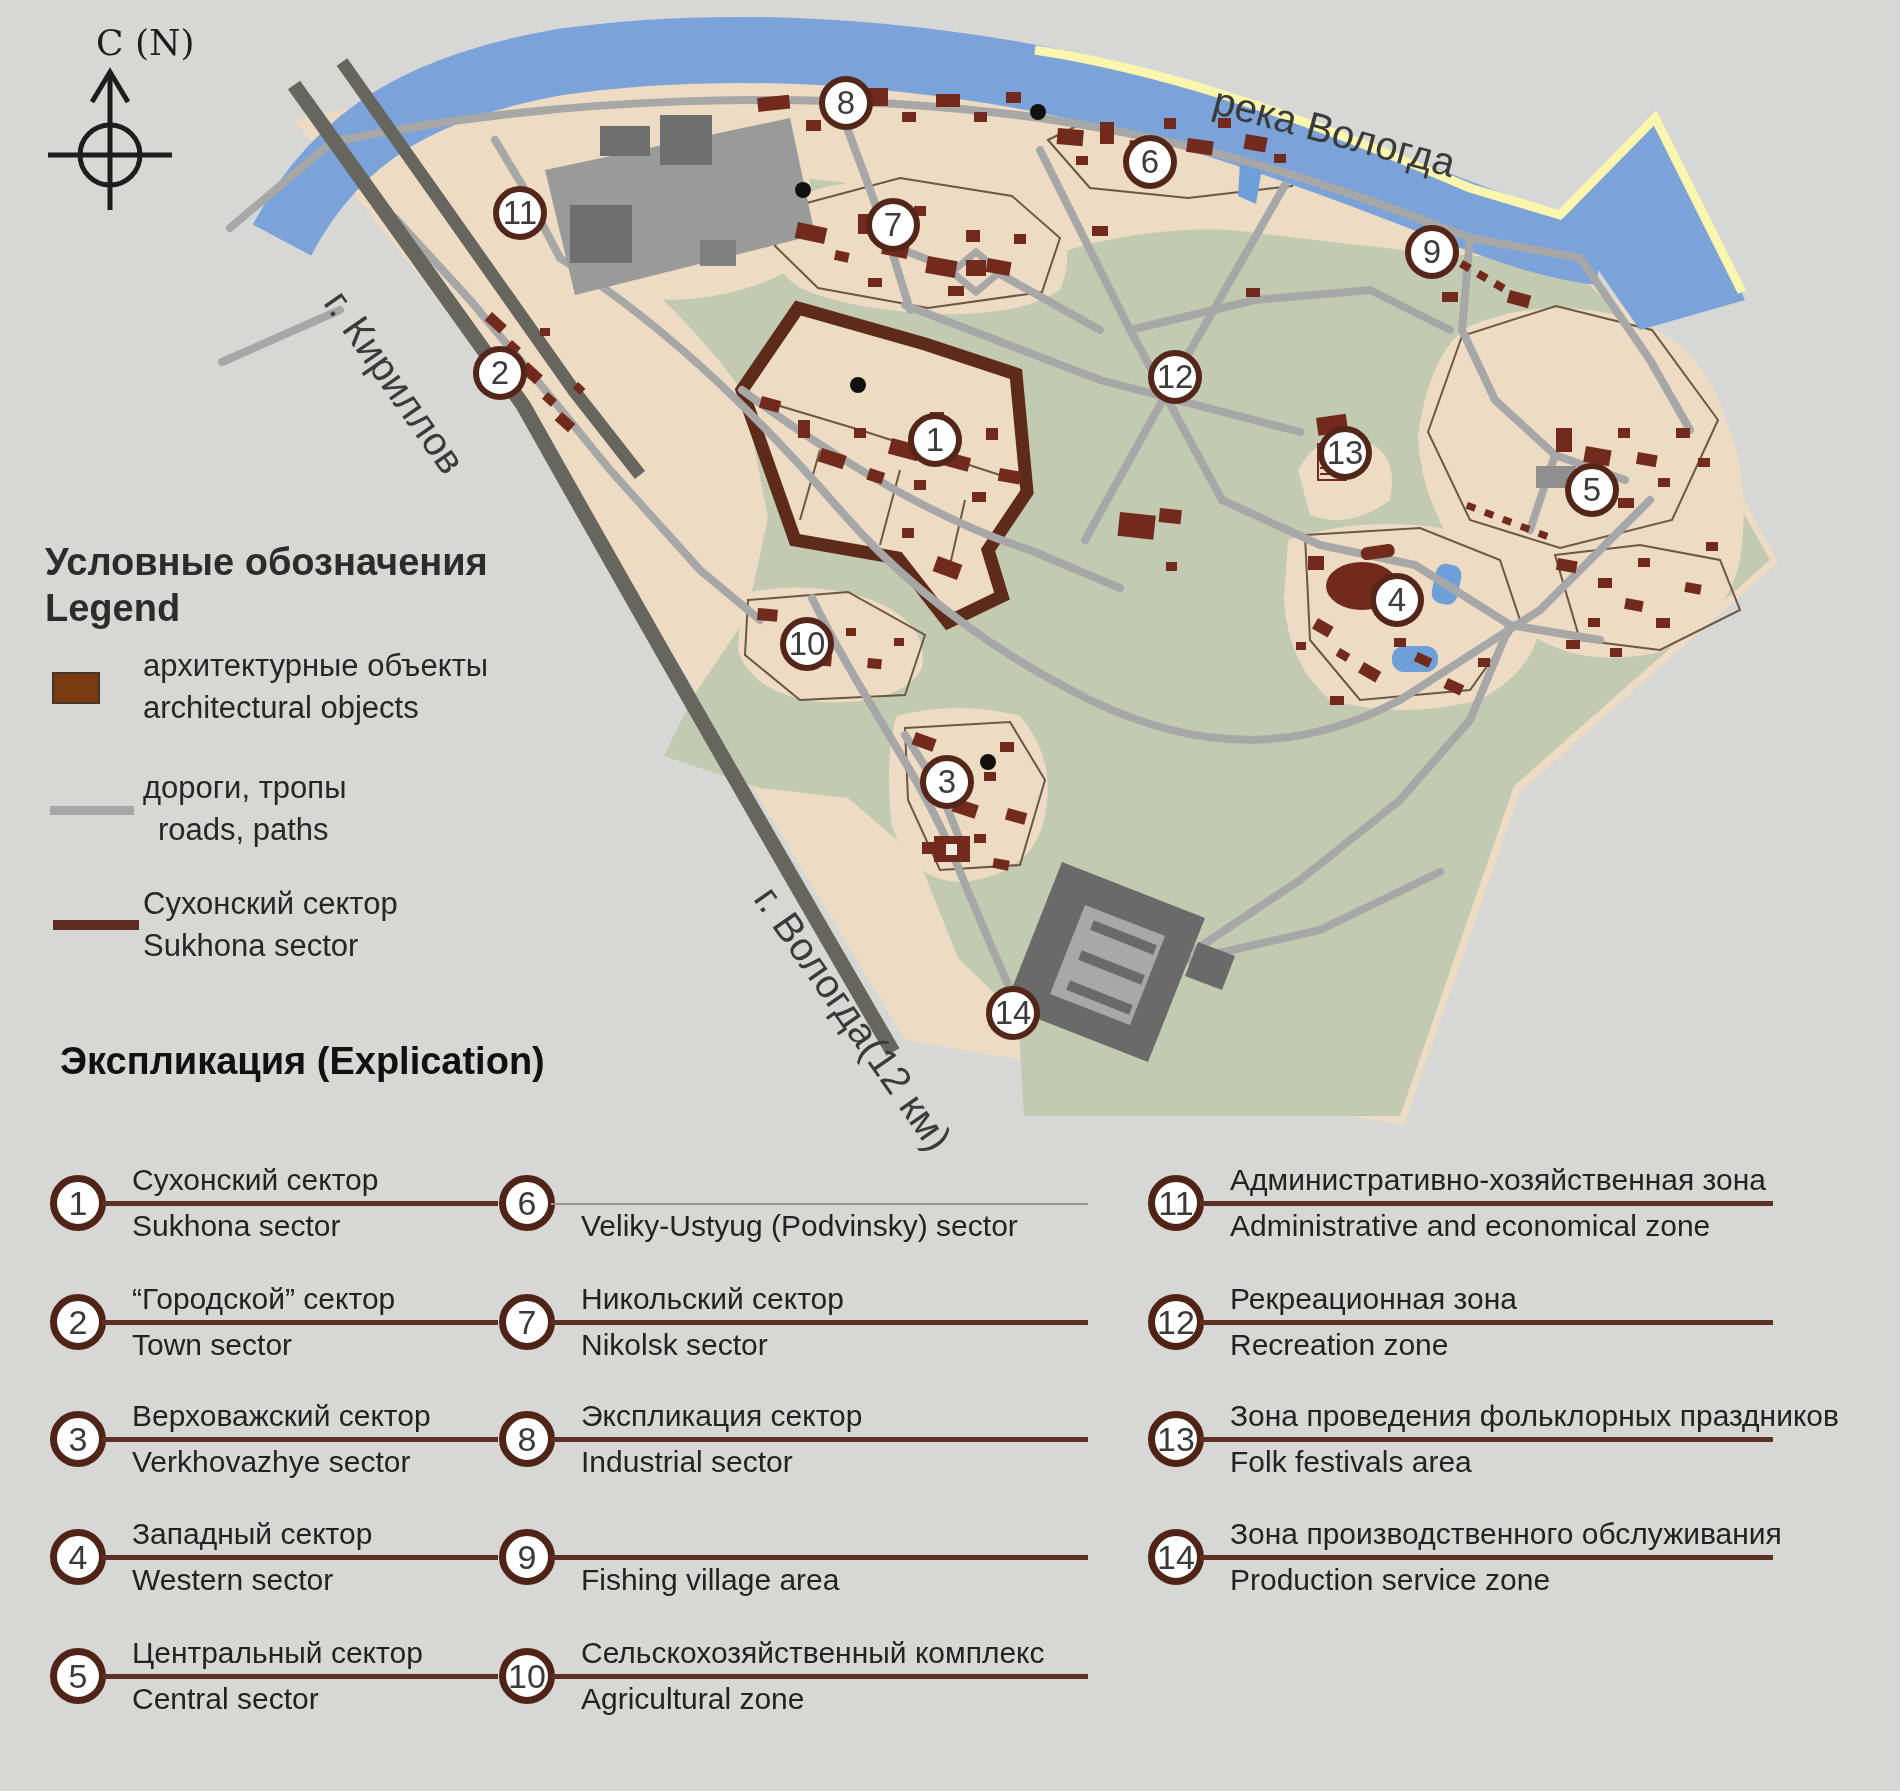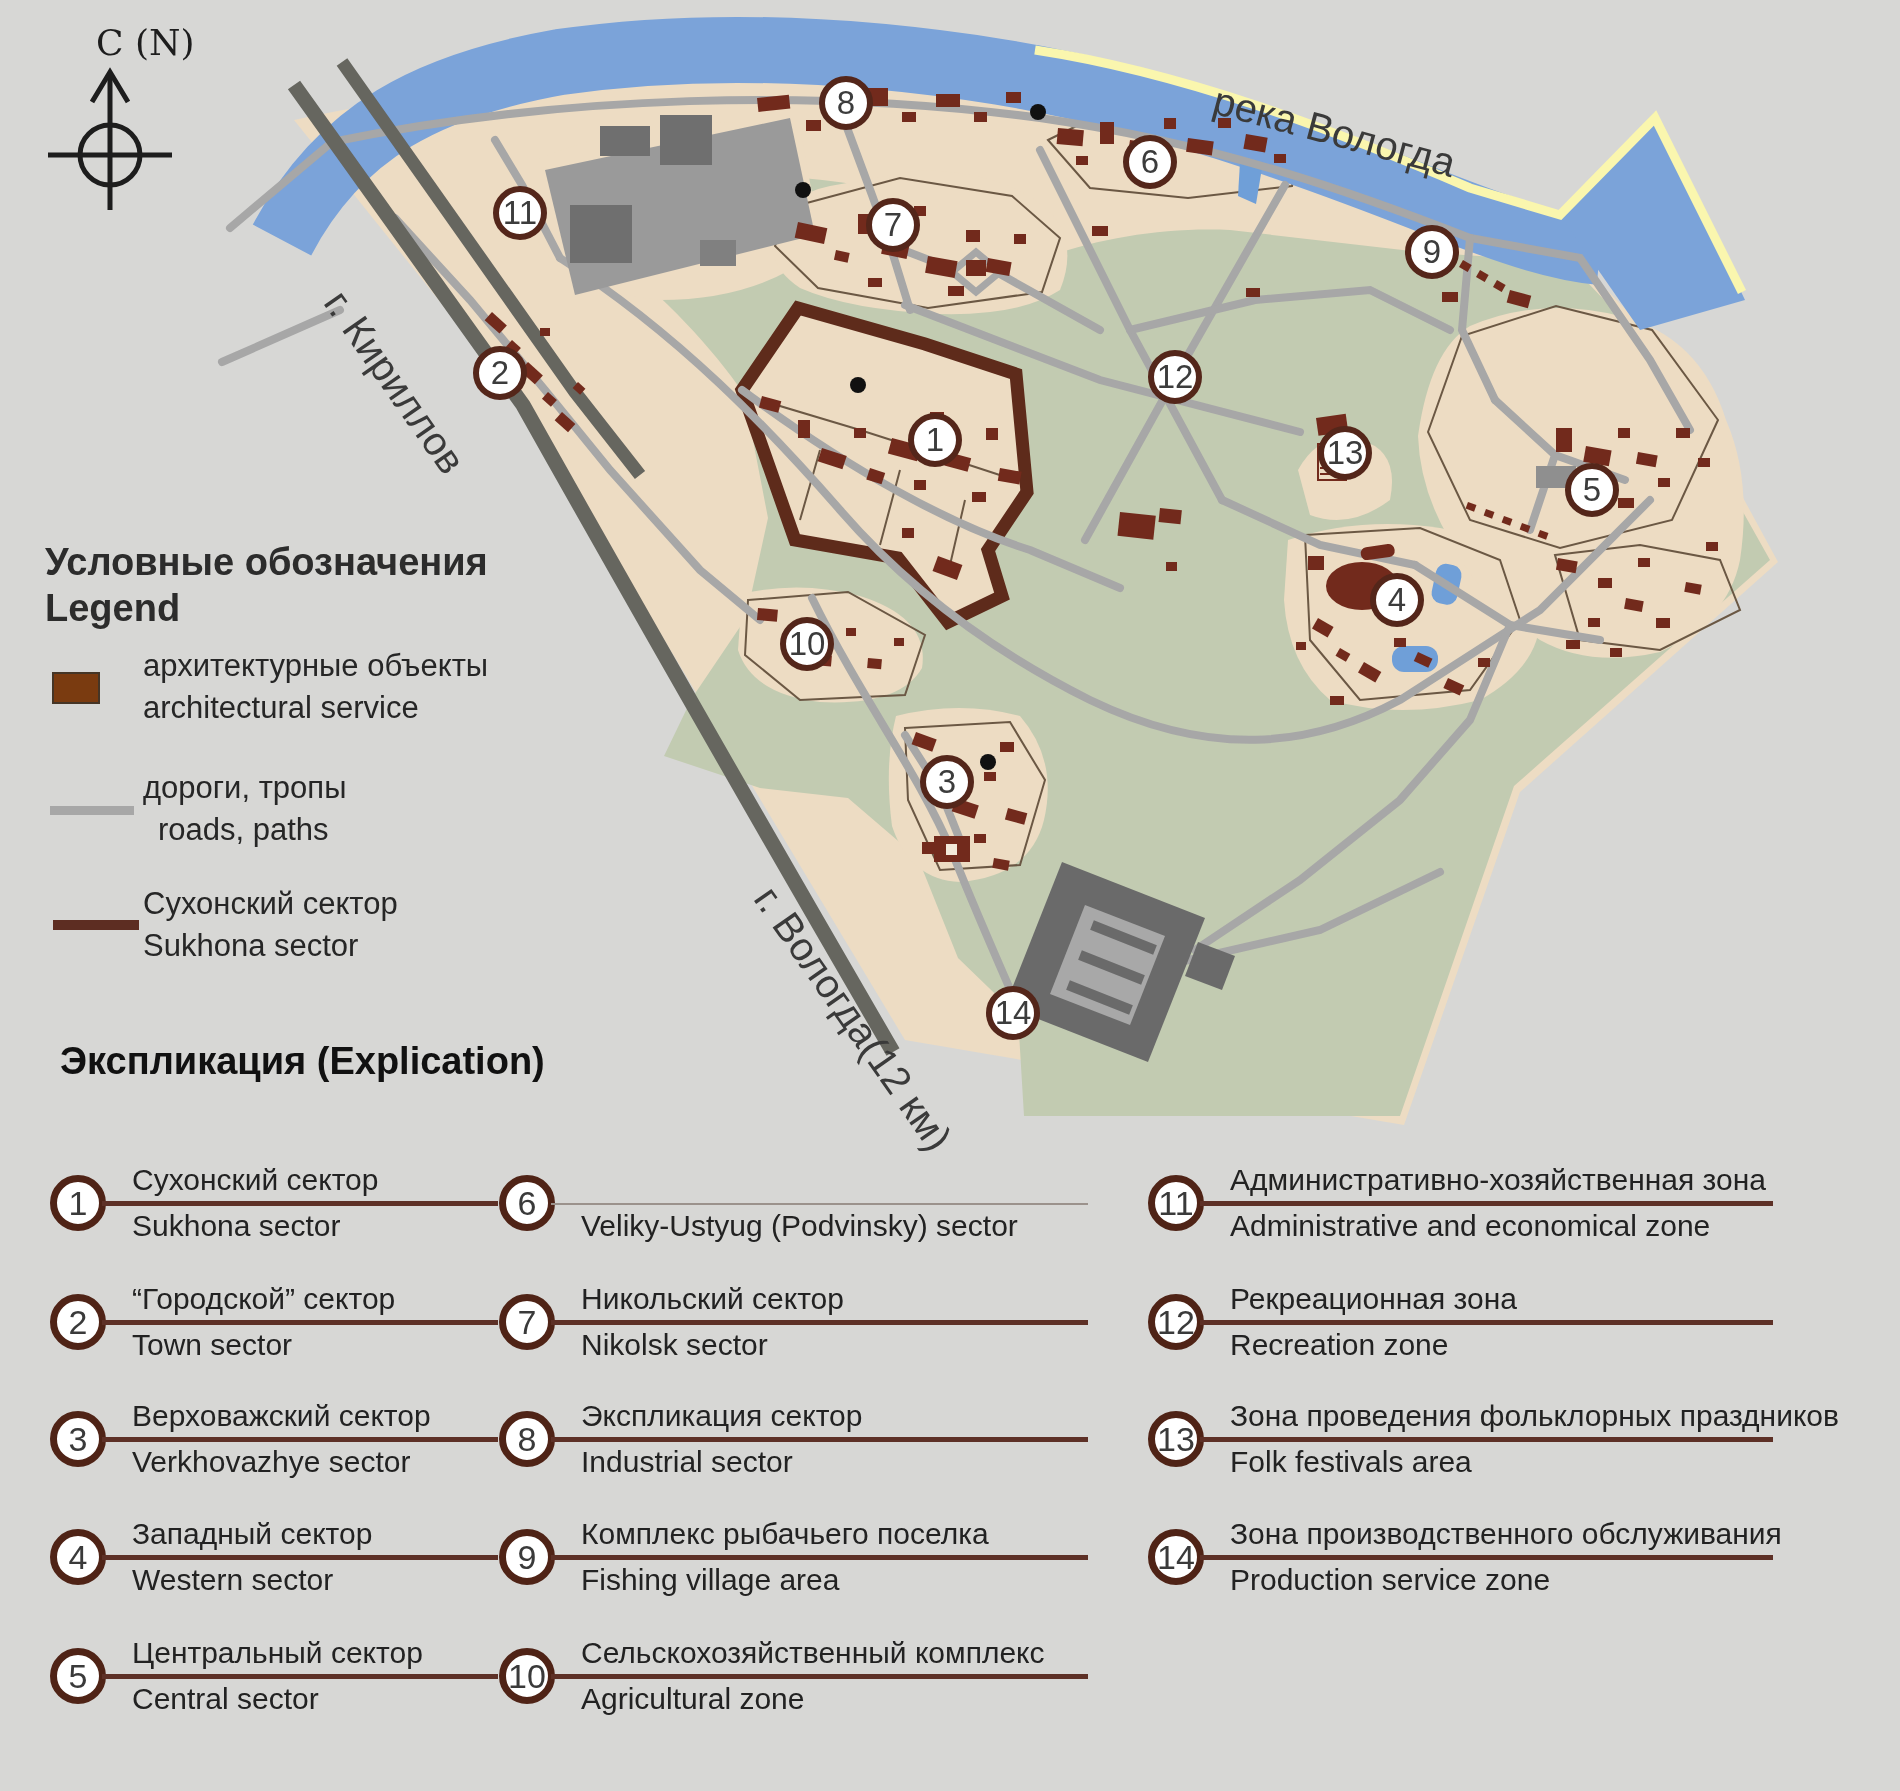--- a/index.html
+++ b/index.html
@@ -333,21 +333,21 @@
   <div class="marker" style="left:1318px;top:426px">13</div>
   <div class="marker" style="left:986px;top:986px">14</div>
 
   <div class="legend-title">
     <div>Условные обозначения</div>
     <div>Legend</div>
   </div>
 
   <div class="swatch-arch"></div>
   <div class="legend-text" style="left:143px;top:648px">архитектурные объекты</div>
-  <div class="legend-text" style="left:143px;top:690px">architectural service</div>
+  <div class="legend-text" style="left:143px;top:690px">architectural objects</div>
 
   <div class="swatch-road"></div>
   <div class="legend-text" style="left:143px;top:770px">дороги, тропы</div>
   <div class="legend-text" style="left:158px;top:812px">roads, paths</div>
 
   <div class="swatch-sukhona"></div>
   <div class="legend-text" style="left:143px;top:886px">Сухонский сектор</div>
   <div class="legend-text" style="left:143px;top:928px">Sukhona sector</div>
 
   <div class="exp-title">Экспликация (Explication)</div>
@@ -396,21 +396,20 @@
   </div>
   <div class="exp-item w2" style="left:499px;top:1379px">
     <div class="exp-circle">8</div>
       <div class="exp-rule"></div>
     <div class="exp-ru">Экспликация сектор</div>
       <div class="exp-en">Industrial sector</div>
   </div>
   <div class="exp-item w2" style="left:499px;top:1497px">
     <div class="exp-circle">9</div>
       <div class="exp-rule"></div>
-    <div class="exp-ru">Комплекс рыбачьего поселка</div>
       <div class="exp-en">Fishing village area</div>
   </div>
   <div class="exp-item w2" style="left:499px;top:1616px">
     <div class="exp-circle">10</div>
       <div class="exp-rule"></div>
     <div class="exp-ru">Сельскохозяйственный комплекс</div>
       <div class="exp-en">Agricultural zone</div>
   </div>
 
   <div class="exp-item w3" style="left:1148px;top:1143px">

